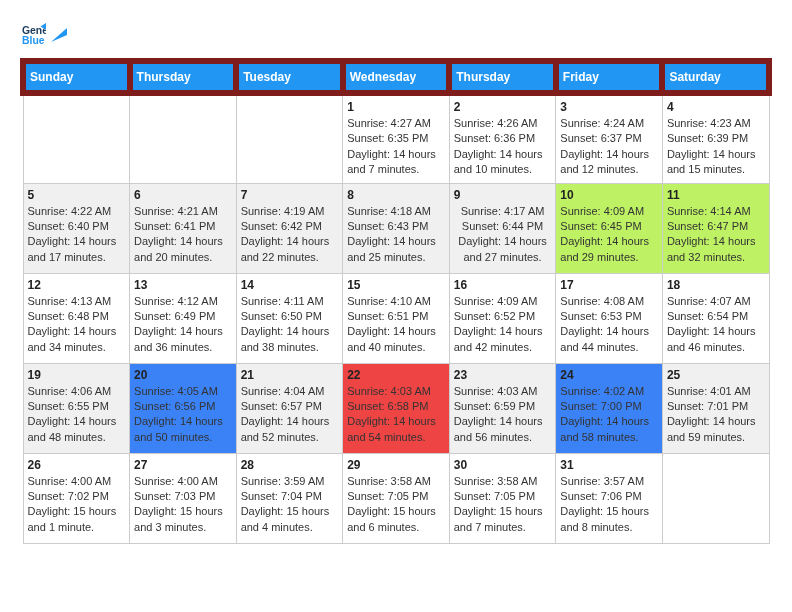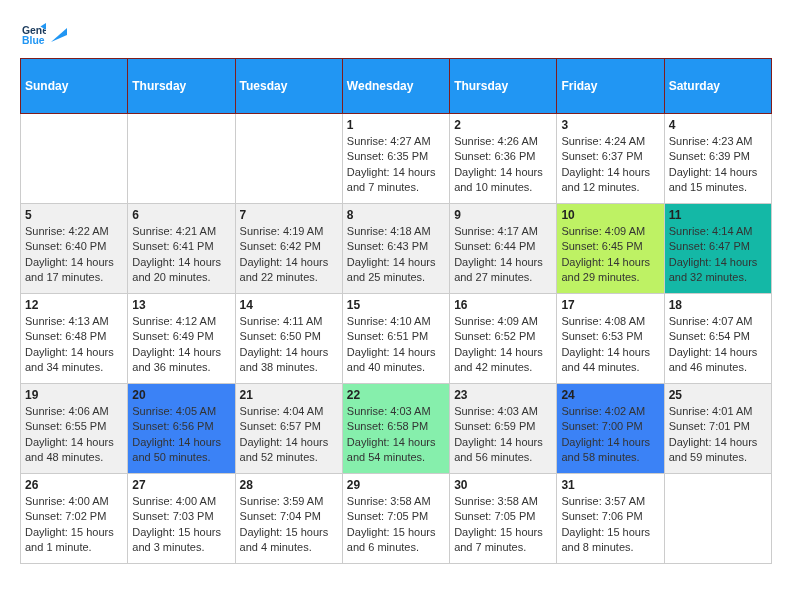--- a/index.html
+++ b/index.html
@@ -38,24 +38,24 @@
       color: #333;
     }
     .calendar {
       width: 100%;
       border-collapse: collapse;
       font-size: 11px;
     }
     .calendar th {
       background: #2196F3;
       color: #fff;
-      padding: 20px 4px;
+      padding: 6px 4px;
       text-align: left;
       font-size: 12px;
-      border: 1px solid #7f1d1d;
+      border: 6px solid #7f1d1d;
     }
     .calendar td {
       border: 1px solid #ccc;
       vertical-align: top;
       padding: 4px;
       height: 90px;
       width: calc(100% / 7);
       background: #fff;
     }
     .calendar tr:nth-child(even) td {
@@ -175,33 +175,33 @@
         </td>
         <td style="background: rgb(240, 240, 240);">
           <span class="day-number">8</span>
           <div class="day-info" style="white-space: pre-line;">Sunrise: 4:18 AM
 Sunset: 6:43 PM
 Daylight: 14 hours
 and 25 minutes.</div>
         </td>
         <td style="background: rgb(240, 240, 240);">
           <span class="day-number">9</span>
-          <div class="day-info" style="white-space: pre-line;">Sunrise: 4:17 AM
+          <div class="day-info" style="white-space: pre-line; text-align: center;">Sunrise: 4:17 AM
 Sunset: 6:44 PM
 Daylight: 14 hours
 and 27 minutes.</div>
         </td>
         <td style="background: #bef264;">
           <span class="day-number">10</span>
           <div class="day-info" style="white-space: pre-line;">Sunrise: 4:09 AM
 Sunset: 6:45 PM
 Daylight: 14 hours
 and 29 minutes.</div>
         </td>
-        <td style="background: #14b8a6;">
+        <td style="background: #bef264;">
           <span class="day-number">11</span>
           <div class="day-info" style="white-space: pre-line;">Sunrise: 4:14 AM
 Sunset: 6:47 PM
 Daylight: 14 hours
 and 32 minutes.</div>
         </td>
       </tr>
       <tr>
         <td>
           <span class="day-number">12</span>
@@ -268,21 +268,21 @@
 Daylight: 14 hours
 and 50 minutes.</div>
         </td>
         <td style="background: rgb(240, 240, 240);">
           <span class="day-number">21</span>
           <div class="day-info" style="white-space: pre-line;">Sunrise: 4:04 AM
 Sunset: 6:57 PM
 Daylight: 14 hours
 and 52 minutes.</div>
         </td>
-        <td style="background: #86efac;">
+        <td style="background: #ef4444;">
           <span class="day-number">22</span>
           <div class="day-info" style="white-space: pre-line;">Sunrise: 4:03 AM
 Sunset: 6:58 PM
 Daylight: 14 hours
 and 54 minutes.</div>
         </td>
         <td style="background: rgb(240, 240, 240); margin-left: 28px;">
           <span class="day-number">23</span>
           <div class="day-info" style="white-space: pre-line;">Sunrise: 4:03 AM
 Sunset: 6:59 PM

